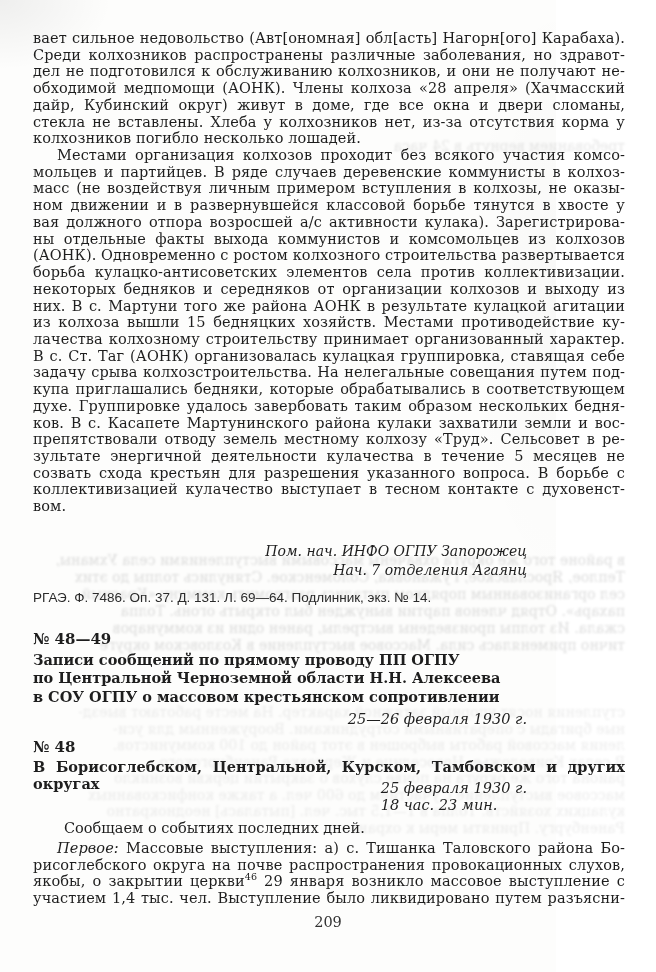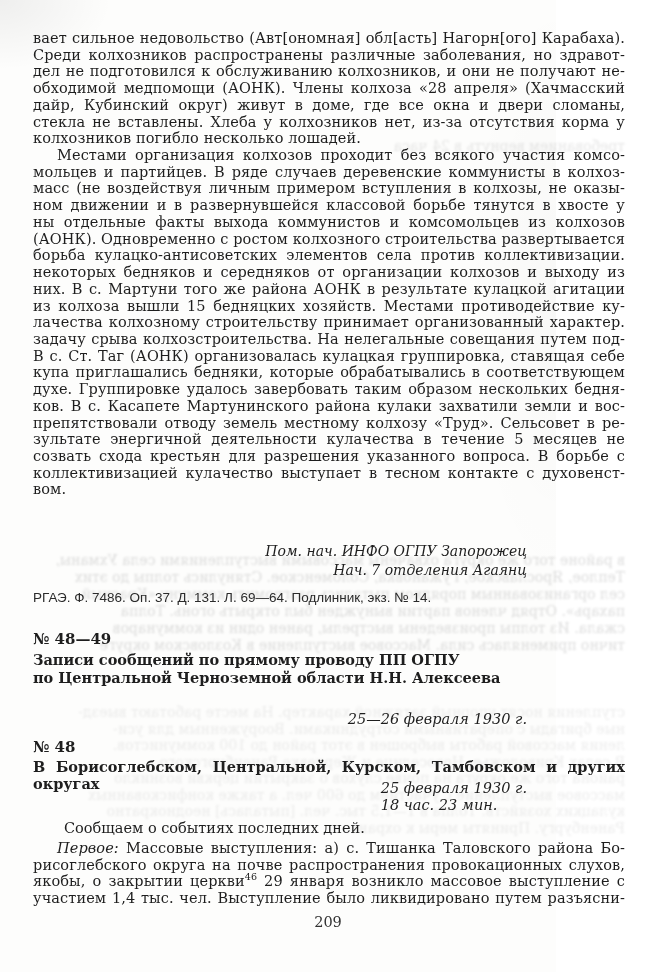--- a/index.html
+++ b/index.html
@@ -180,29 +180,30 @@
           <div class="line">обходимой медпомощи (АОНК). Члены колхоза «28 апреля» (Хачмасский</div>
           <div class="line">дайр, Кубинский округ) живут в доме, где все окна и двери сломаны,</div>
           <div class="line">стекла не вставлены. Хлеба у колхозников нет, из-за отсутствия корма у</div>
           <div class="line">колхозников погибло несколько лошадей.</div>
         </div>
       <div class="para para--indent">
           <div class="line">Местами организация колхозов проходит без всякого участия комсо-</div>
           <div class="line">мольцев и партийцев. В ряде случаев деревенские коммунисты в колхоз-</div>
           <div class="line">масс (не воздействуя личным примером вступления в колхозы, не оказы-</div>
           <div class="line">ном движении и в развернувшейся классовой борьбе тянутся в хвосте у</div>
+          <div class="line">вая должного отпора возросшей а/с активности кулака). Зарегистрирова-</div>
           <div class="line">ны отдельные факты выхода коммунистов и комсомольцев из колхозов</div>
           <div class="line">(АОНК). Одновременно с ростом колхозного строительства развертывается</div>
           <div class="line">борьба кулацко-антисоветских элементов села против коллективизации.</div>
           <div class="line">некоторых бедняков и середняков от организации колхозов и выходу из</div>
           <div class="line">них. В с. Мартуни того же района АОНК в результате кулацкой агитации</div>
           <div class="line">из колхоза вышли 15 бедняцких хозяйств. Местами противодействие ку-</div>
           <div class="line">лачества колхозному строительству принимает организованный характер.</div>
+          <div class="line">В с. Ст. Таг (АОНК) организовалась кулацкая группировка, ставящая себе</div>
           <div class="line">задачу срыва колхозстроительства. На нелегальные совещания путем под-</div>
-          <div class="line">В с. Ст. Таг (АОНК) организовалась кулацкая группировка, ставящая себе</div>
           <div class="line">купа приглашались бедняки, которые обрабатывались в соответствующем</div>
           <div class="line">духе. Группировке удалось завербовать таким образом нескольких бедня-</div>
           <div class="line">ков. В с. Касапете Мартунинского района кулаки захватили земли и вос-</div>
           <div class="line">препятствовали отводу земель местному колхозу «Труд». Сельсовет в ре-</div>
           <div class="line">зультате энергичной деятельности кулачества в течение 5 месяцев не смог</div>
           <div class="line">созвать схода крестьян для разрешения указанного вопроса. В борьбе с</div>
           <div class="line">коллективизацией кулачество выступает в тесном контакте с духовенст-</div>
           <div class="line">вом.</div>
         </div>
     </div>
@@ -211,20 +212,21 @@
       <div>Пом. нач. ИНФО ОГПУ Запорожец</div>
       <div>Нач. 7 отделения Агаянц</div>
     </div>
 
     <div class="archive-ref">РГАЭ. Ф. 7486. Оп. 37. Д. 131. Л. 69—64. Подлинник, экз. № 14.</div>
 
     <div class="doc-number" id="num4849">№ 48—49</div>
     <div class="doc-title">
         <div class="tline">Записи сообщений по прямому проводу ПП ОГПУ</div>
         <div class="tline">по Центральной Черноземной области Н.Н. Алексеева</div>
+        <div class="tline">в СОУ ОГПУ о массовом крестьянском сопротивлении</div>
       </div>
     <div class="date-line" id="date-range">25—26 февраля 1930 г.</div>
 
     <div class="doc-number" id="num48">№ 48</div>
     <div class="doc48-heading">В Борисоглебском, Центральной, Курском, Тамбовском и других округах</div>
     <div class="date-line" id="date-48">
       <div>25 февраля 1930 г.</div>
       <div>18 час. 23 мин.</div>
     </div>
 

